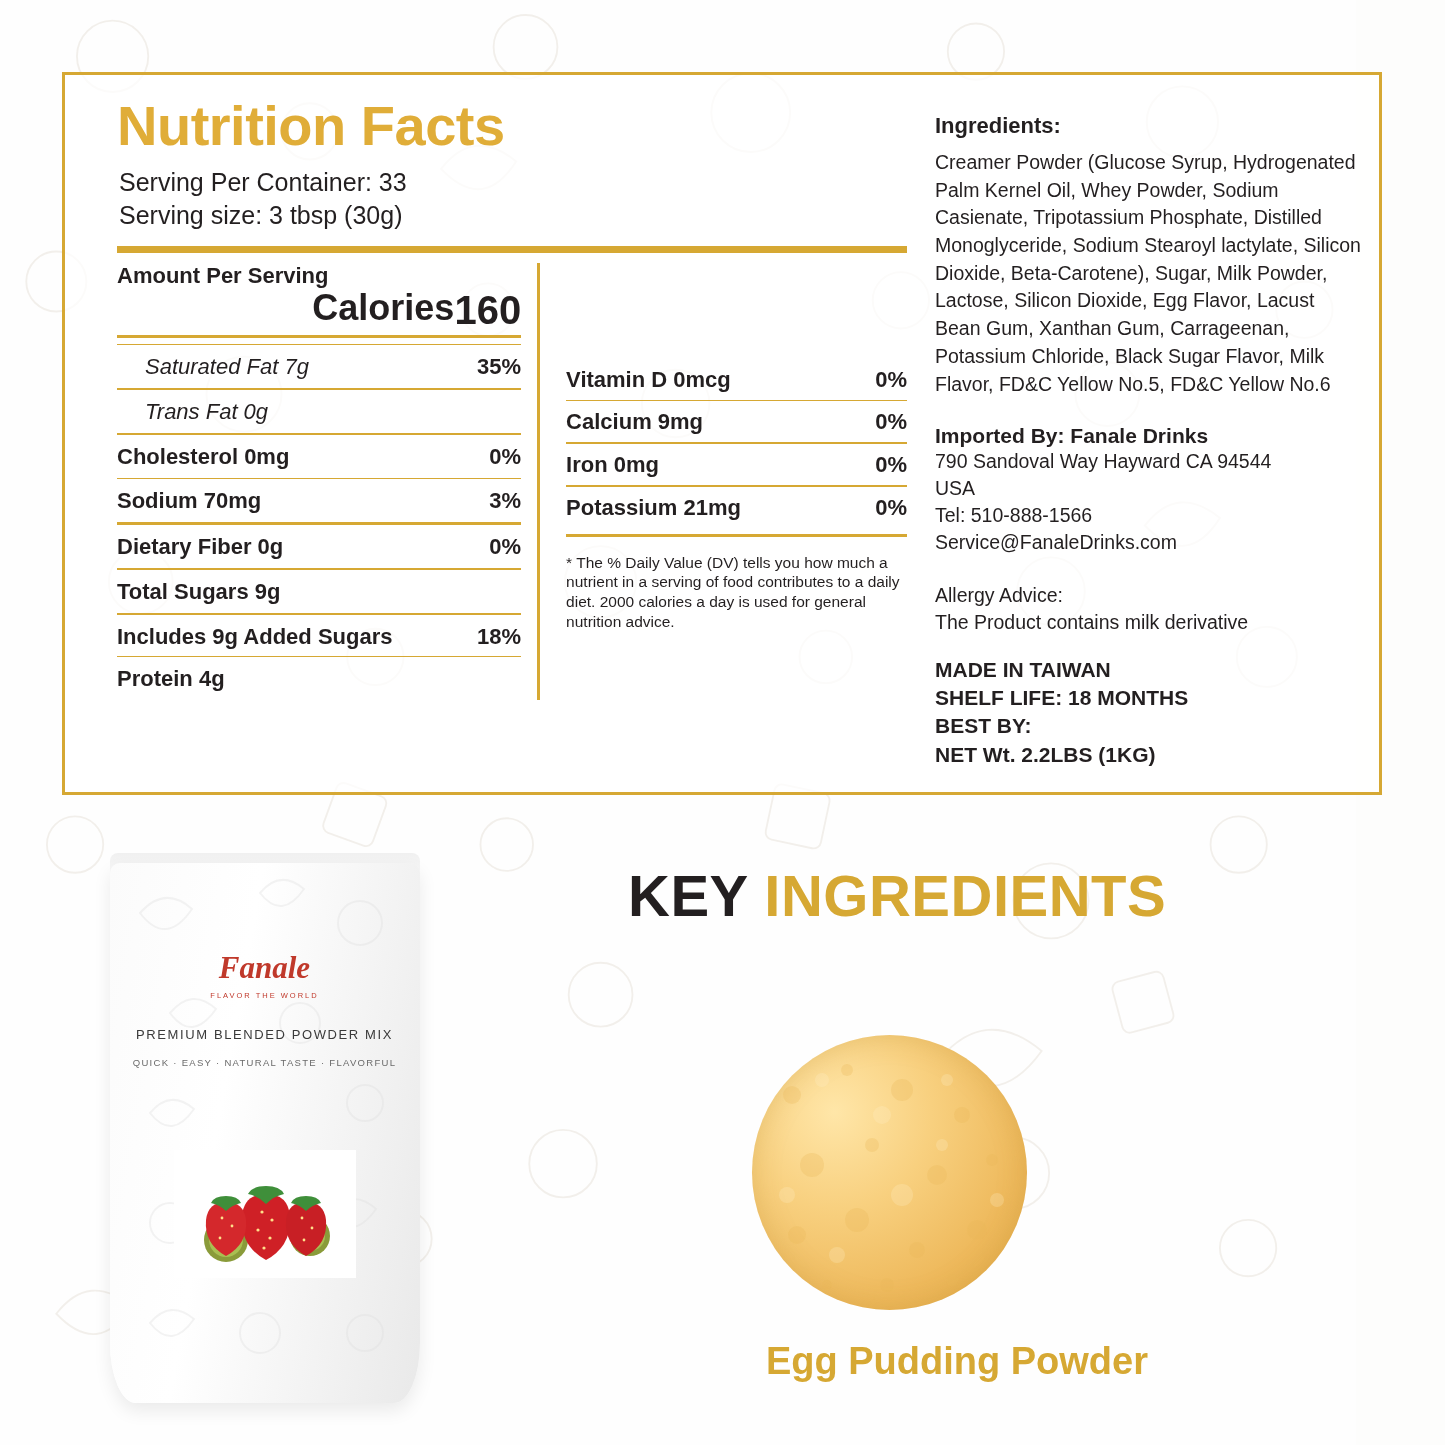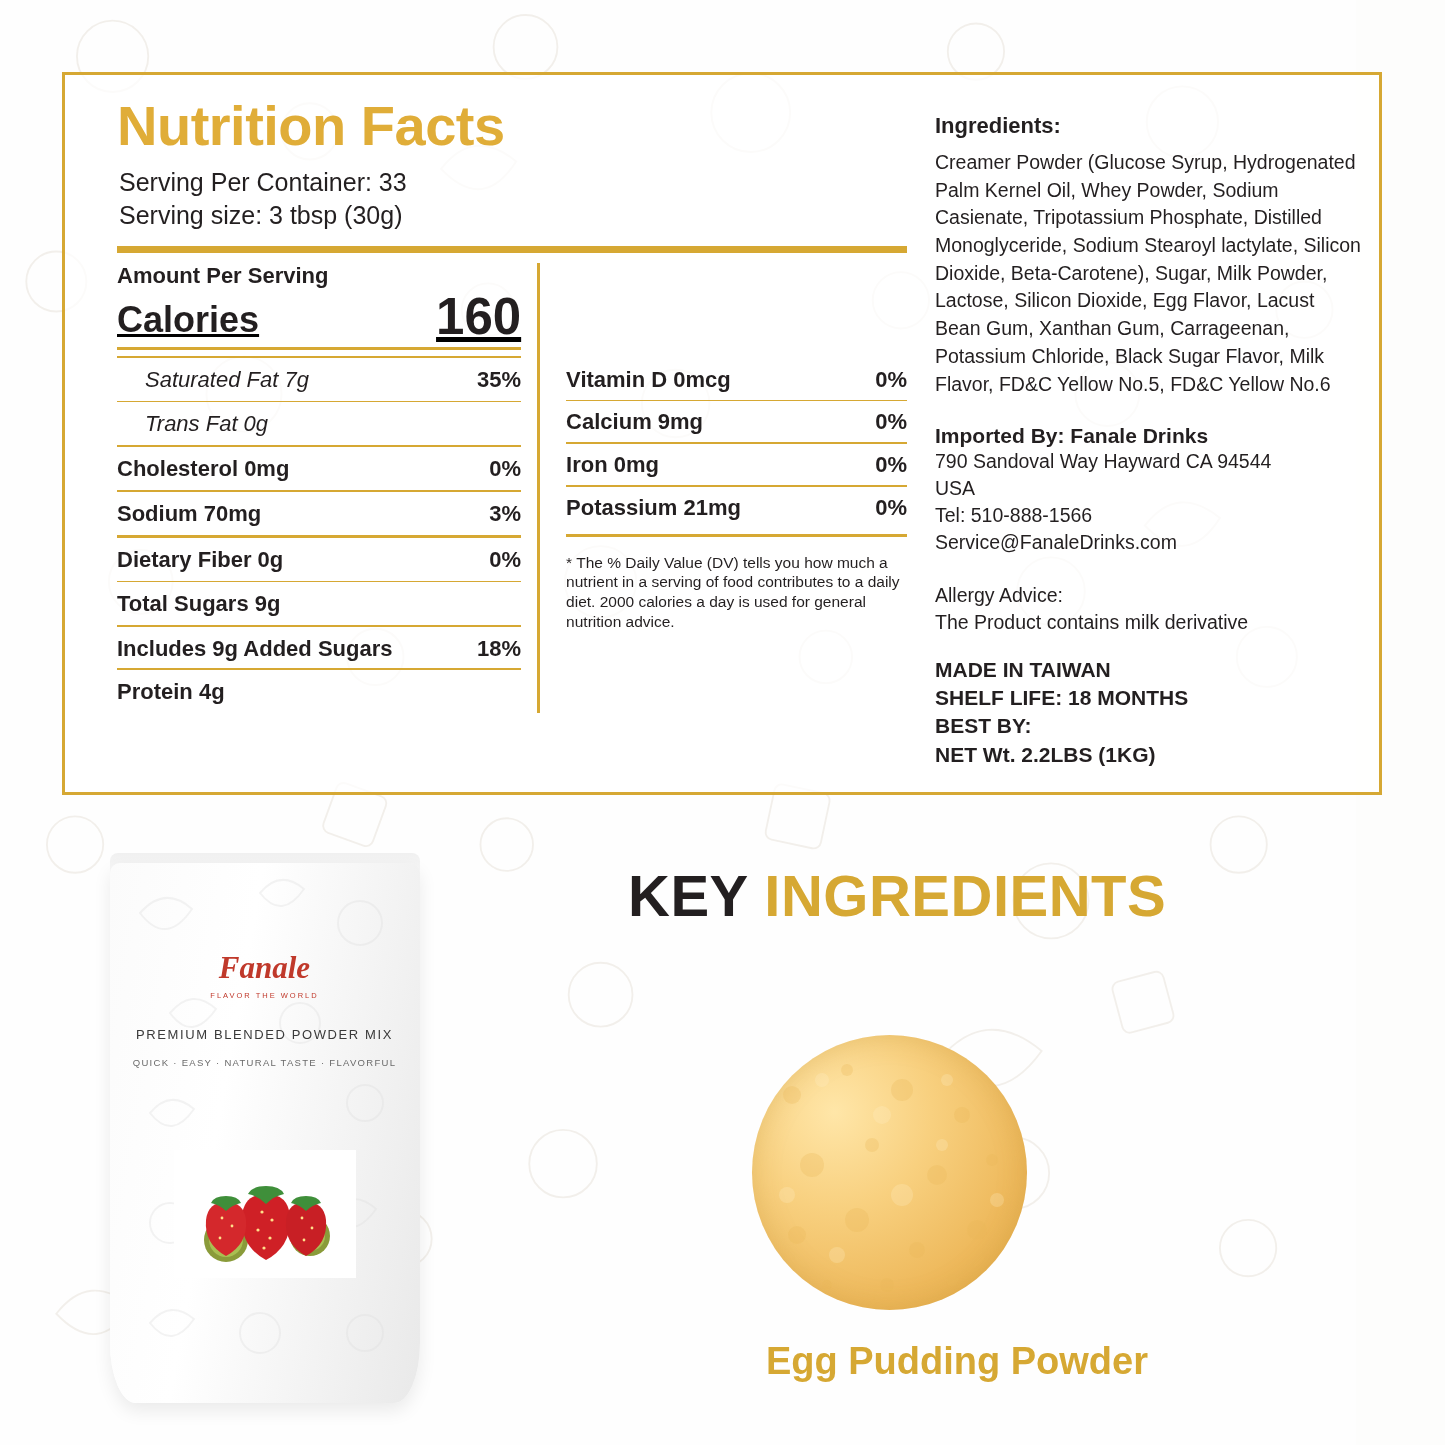--- a/index.html
+++ b/index.html
@@ -52,26 +52,25 @@
   .rule-med { height: 3px; background: #d6a833; margin: 6px 0; }
   .rule-thin { height: 1.6px; background: #d6a833; margin: 0; }
 
   .cols { display: flex; margin-top: 2px; }
   .col-a { width: 415px; padding-right: 6px; }
   .col-div { width: 3px; background: #d6a833; margin: 0 26px 0 10px; }
   .col-b { width: 345px; }
 
   .amount-label { font-size: 22px; color: #231f20; font-weight: bold; margin-bottom: -4px; }
   .cal-row {
-    display: flex; align-items: flex-end; justify-content: space-between;
-    margin-top: 8px;
-    text-decoration: underline;
+    display: flex; align-items: flex-end; justify-content: flex-end;
+    margin-top: 2px;
   }
   .cal-word { font-size: 36px; font-weight: bold; color: #231f20; }
-  .cal-num { font-size: 51px; font-weight: bold; color: #231f20; line-height: 0.95; }
+  .cal-num { font-size: 40px; font-weight: bold; color: #231f20; line-height: 0.95; }
 
   .nrow {
     display: flex; justify-content: space-between; align-items: baseline;
     font-size: 22px; color: #231f20;
     padding: 9px 0 8px 0;
   }
   .nrow .nm { font-weight: bold; }
   .nrow.indent .nm { font-weight: normal; font-style: italic; padding-left: 28px; }
   .nrow .dv { font-weight: bold; }
   .nrow.two-line { padding-bottom: 6px; }

